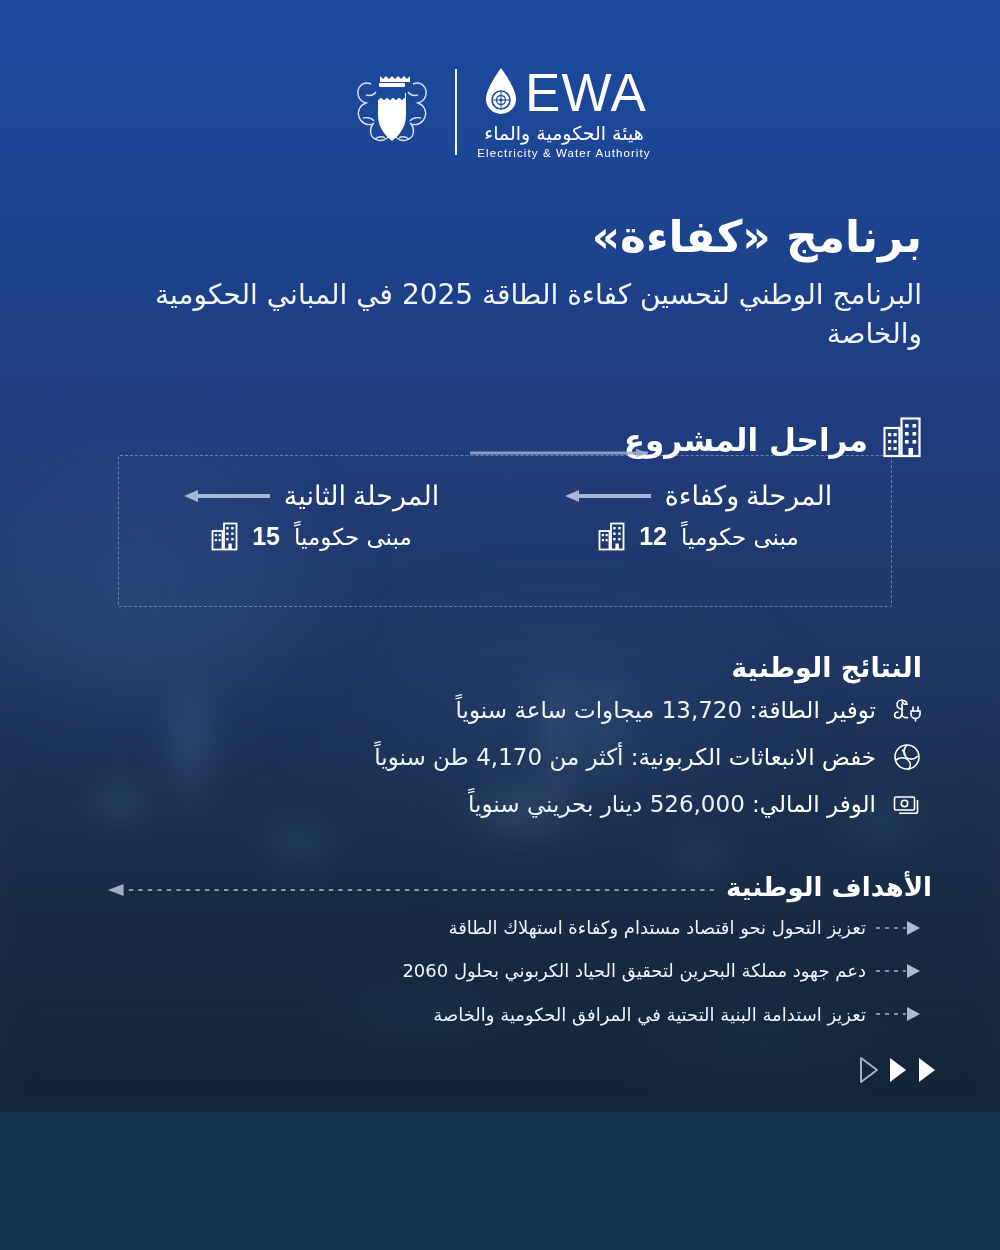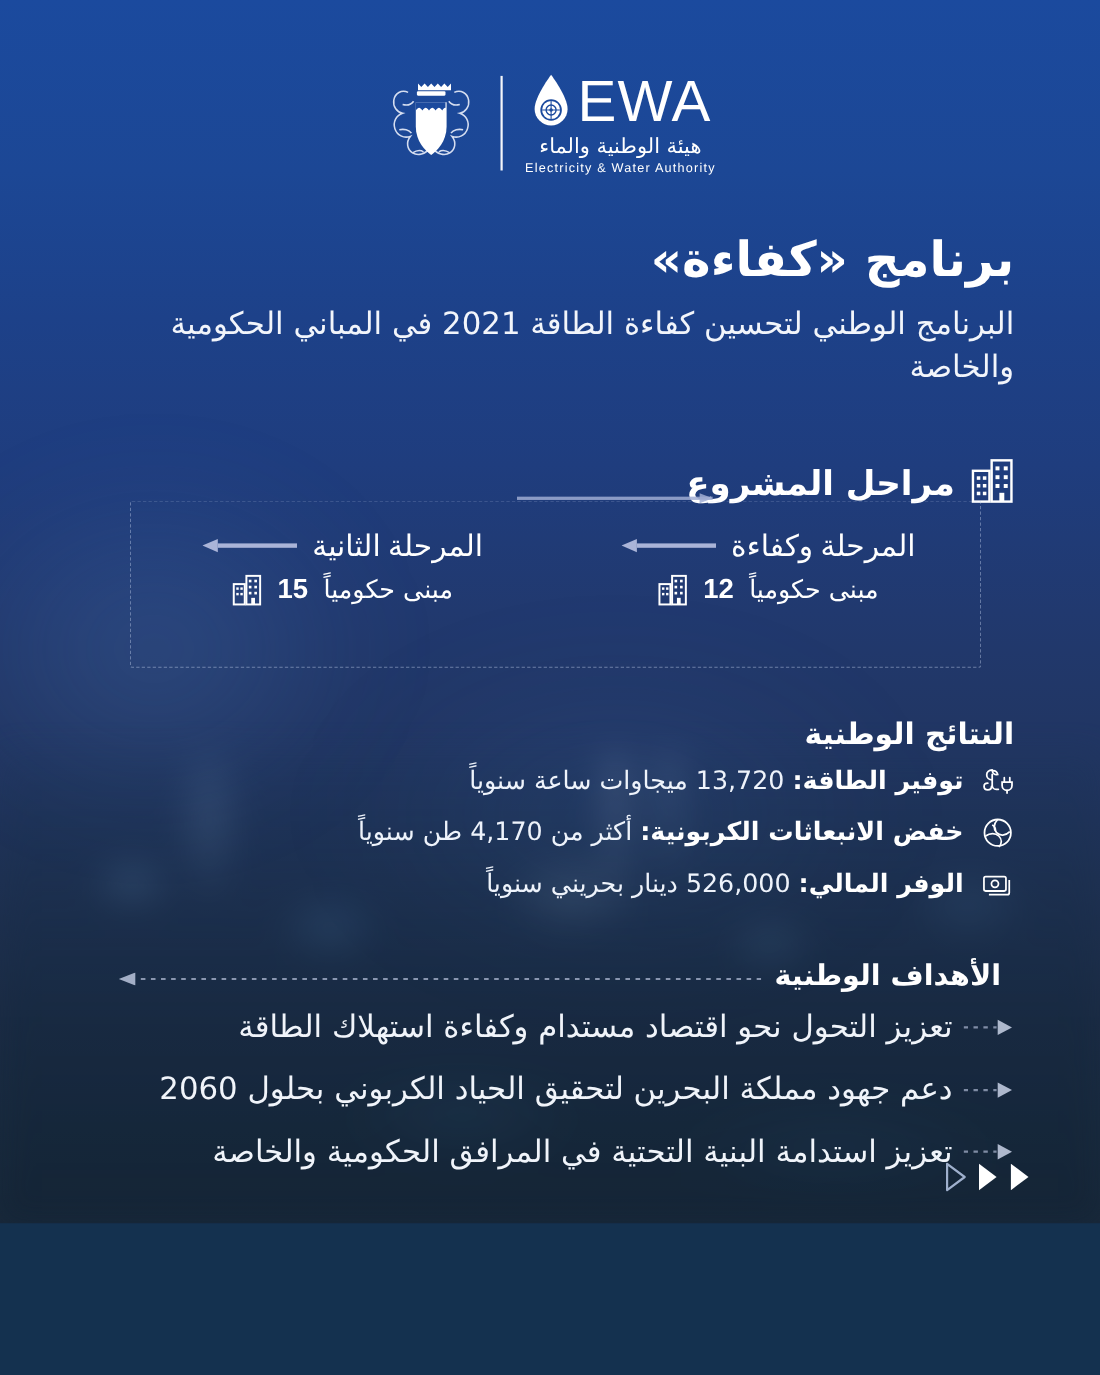--- a/index.html
+++ b/index.html
@@ -126,42 +126,42 @@
   .results{
     position:absolute;top:695px;right:78px;left:150px;
     display:flex;flex-direction:column;gap:17px;
   }
   .result{
     display:flex;flex-direction:row;align-items:center;gap:16px;direction:rtl;
     justify-content:flex-start;
   }
   .r-icon{width:30px;height:30px;flex:none;}
   .r-text{font-size:23px;color:#fff;line-height:1.25;text-align:right;}
-  .r-text .lbl{font-weight:700;}
+  .r-text .lbl{font-weight:400;}
   .r-text .val{font-weight:400;color:#eef3fb;}
 
   
   .goals-head-wrap{
-    position:absolute;top:872px;right:90px;left:108px;
+    position:absolute;top:872px;right:68px;left:108px;
     display:flex;align-items:center;direction:rtl;gap:12px;
   }
   .goals-head{font-size:26px;font-weight:700;color:#fff;white-space:nowrap;}
   .dotline{
     flex:1;height:12px;position:relative;
   }
   .goals{
     position:absolute;top:916px;right:78px;left:100px;
     display:flex;flex-direction:column;gap:20px;
   }
   .goal{
     display:flex;align-items:center;direction:rtl;gap:10px;
   }
   .goal-marker{width:46px;height:16px;flex:none;}
   .goal-text{
-    font-size:28px;color:#f0f4fa;line-height:1.3;text-align:left;
+    font-size:18px;color:#f0f4fa;line-height:1.3;text-align:left;
     letter-spacing:.3px;white-space:nowrap;
   }
 
   
   .bottom-arrows{
     position:absolute;bottom:28px;right:62px;
     display:flex;direction:ltr;gap:7px;align-items:center;
   }
   .tri{width:22px;height:28px;}
 </style>
@@ -196,28 +196,28 @@
         <div class="ewa-row">
           <svg class="drop" viewBox="0 0 40 52">
             <path d="M20 2C20 2 5 22 5 33a15 15 0 0 0 30 0C35 22 20 2 20 2z" fill="#ffffff"></path>
             <circle cx="20" cy="34" r="9" fill="none" stroke="#1b4a9e" stroke-width="1.6"></circle>
             <circle cx="20" cy="34" r="4.5" fill="none" stroke="#1b4a9e" stroke-width="1.3"></circle>
             <circle cx="20" cy="34" r="1.6" fill="#1b4a9e"></circle>
             <path d="M11.5 34h17M20 25.5v17" stroke="#1b4a9e" stroke-width="1"></path>
           </svg>
           <span class="ewa-word">EWA</span>
         </div>
-        <div class="logo-ar">هيئة الوطنية والماء</div>
+        <div class="logo-ar">هيئة الحكومية والماء</div>
         <div class="logo-en">Electricity &amp; Water Authority</div>
       </div>
     </div>
 
     <div class="headline">
       <div class="title">برنامج «كفاءة»</div>
-      <div class="subtitle">البرنامج الوطني لتحسين كفاءة الطاقة 2021 في المباني الحكومية والخاصة</div>
+      <div class="subtitle">البرنامج الوطني لتحسين كفاءة الطاقة 2025 في المباني الحكومية والخاصة</div>
     </div>
 
     <div class="phases-head">
       <svg class="bldg-big" viewBox="0 0 40 42">
         <g fill="none" stroke="#ffffff" stroke-width="2.2">
           <rect x="2.5" y="12" width="15" height="28"></rect>
           <rect x="19.5" y="2.5" width="18" height="37.5"></rect>
         </g>
         <g fill="#ffffff">
           <rect x="6" y="17" width="3.2" height="3.2"></rect>

